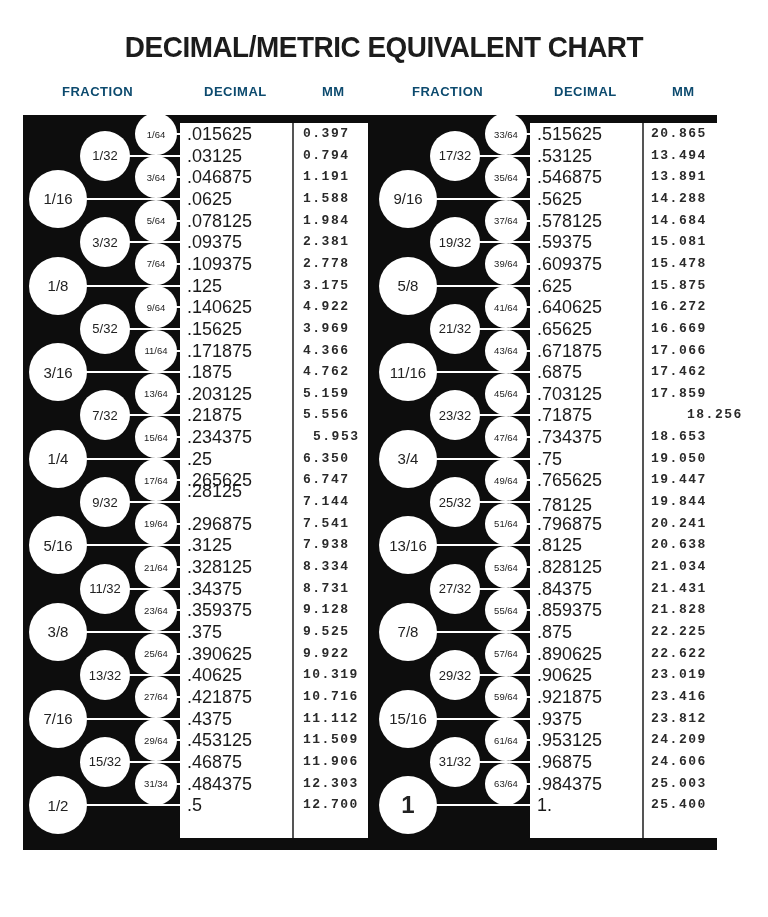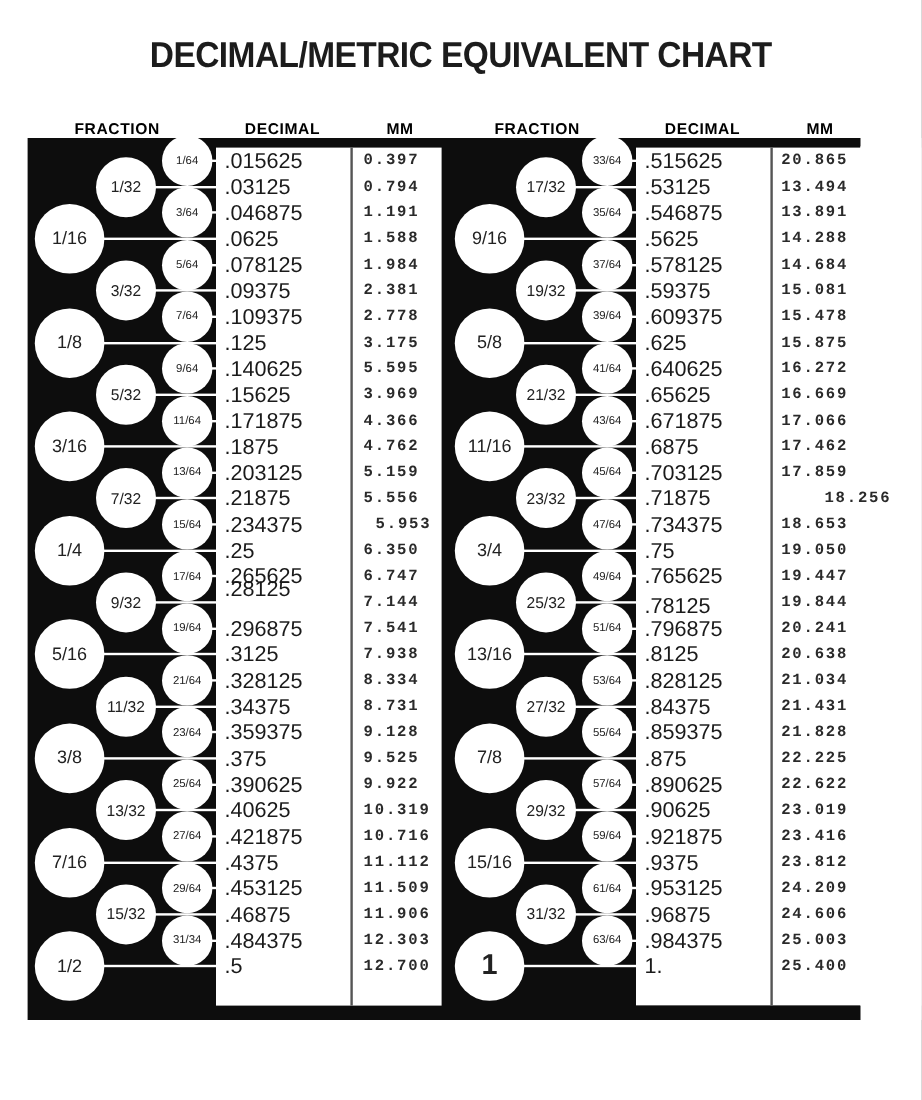--- a/index.html
+++ b/index.html
@@ -1,18 +1,18 @@
 <!DOCTYPE html>
 <html><head>
 <meta charset="utf-8">
 <style>
   html,body{margin:0;padding:0;background:#fff;}
   body{width:768px;height:917px;position:relative;overflow:hidden;font-family:"Liberation Sans",sans-serif;color:#1a1a1a;}
   .title{position:absolute;left:0;width:768px;top:30px;text-align:center;font-size:30px;font-weight:bold;letter-spacing:-0.5px;transform:scaleX(0.93);transform-origin:center;color:#1c1c1c;}
-  .hdr{position:absolute;top:100px;font-size:13px;font-weight:bold;letter-spacing:0.5px;color:#000000;}
+  .hdr{position:absolute;top:84px;font-size:13px;font-weight:bold;letter-spacing:0.5px;color:#0c4a6e;}
   .black{position:absolute;background:#0d0d0d;}
   .white{position:absolute;background:#fff;}
   .vline{position:absolute;width:1.5px;background:#555;}
   .cell{position:absolute;height:22px;line-height:22px;white-space:nowrap;}
   .dec{font-size:18px;color:#1a1a1a;}
   .mm{font-family:"Liberation Mono",monospace;font-weight:bold;font-size:13px;letter-spacing:1.5px;color:#2a2a2a;}
   .circle{position:absolute;border-radius:50%;background:#fff;display:flex;align-items:center;justify-content:center;color:#222;}
   .c64{width:42px;height:42px;font-size:9.5px;}
   .c32{width:50px;height:50px;font-size:13px;}
   .c16{width:58px;height:58px;font-size:15px;}
@@ -66,21 +66,21 @@
     <div class="circle c32" style="left: 80px; top: 217.25px;">3/32</div>
     <div class="cell dec" style="left: 187px; top: 252.9px;">.109375</div>
     <div class="cell mm" style="left: 303px; top: 252.9px;">2.778</div>
     <div class="line" style="left: 175px; width: 5px; top: 262.9px;"></div>
     <div class="circle c64" style="left: 135px; top: 242.9px;">7/64</div>
     <div class="cell dec" style="left: 187px; top: 274.55px;">.125</div>
     <div class="cell mm" style="left: 303px; top: 274.55px;">3.175</div>
     <div class="line" style="left: 85px; width: 95px; top: 284.55px;"></div>
     <div class="circle c16" style="left: 29px; top: 256.55px;">1/8</div>
     <div class="cell dec" style="left: 187px; top: 296.2px;">.140625</div>
-    <div class="cell mm" style="left: 303px; top: 296.2px;">5.595</div>
+    <div class="cell mm" style="left: 303px; top: 296.2px;">4.922</div>
     <div class="line" style="left: 175px; width: 5px; top: 306.2px;"></div>
     <div class="circle c64" style="left: 135px; top: 286.2px;">9/64</div>
     <div class="cell dec" style="left: 187px; top: 317.85px;">.15625</div>
     <div class="cell mm" style="left: 303px; top: 317.85px;">3.969</div>
     <div class="line" style="left: 128px; width: 52px; top: 327.85px;"></div>
     <div class="circle c32" style="left: 80px; top: 303.85px;">5/32</div>
     <div class="cell dec" style="left: 187px; top: 339.5px;">.171875</div>
     <div class="cell mm" style="left: 303px; top: 339.5px;">4.366</div>
     <div class="line" style="left: 175px; width: 5px; top: 349.5px;"></div>
     <div class="circle c64" style="left: 135px; top: 329.5px;">11/64</div>

